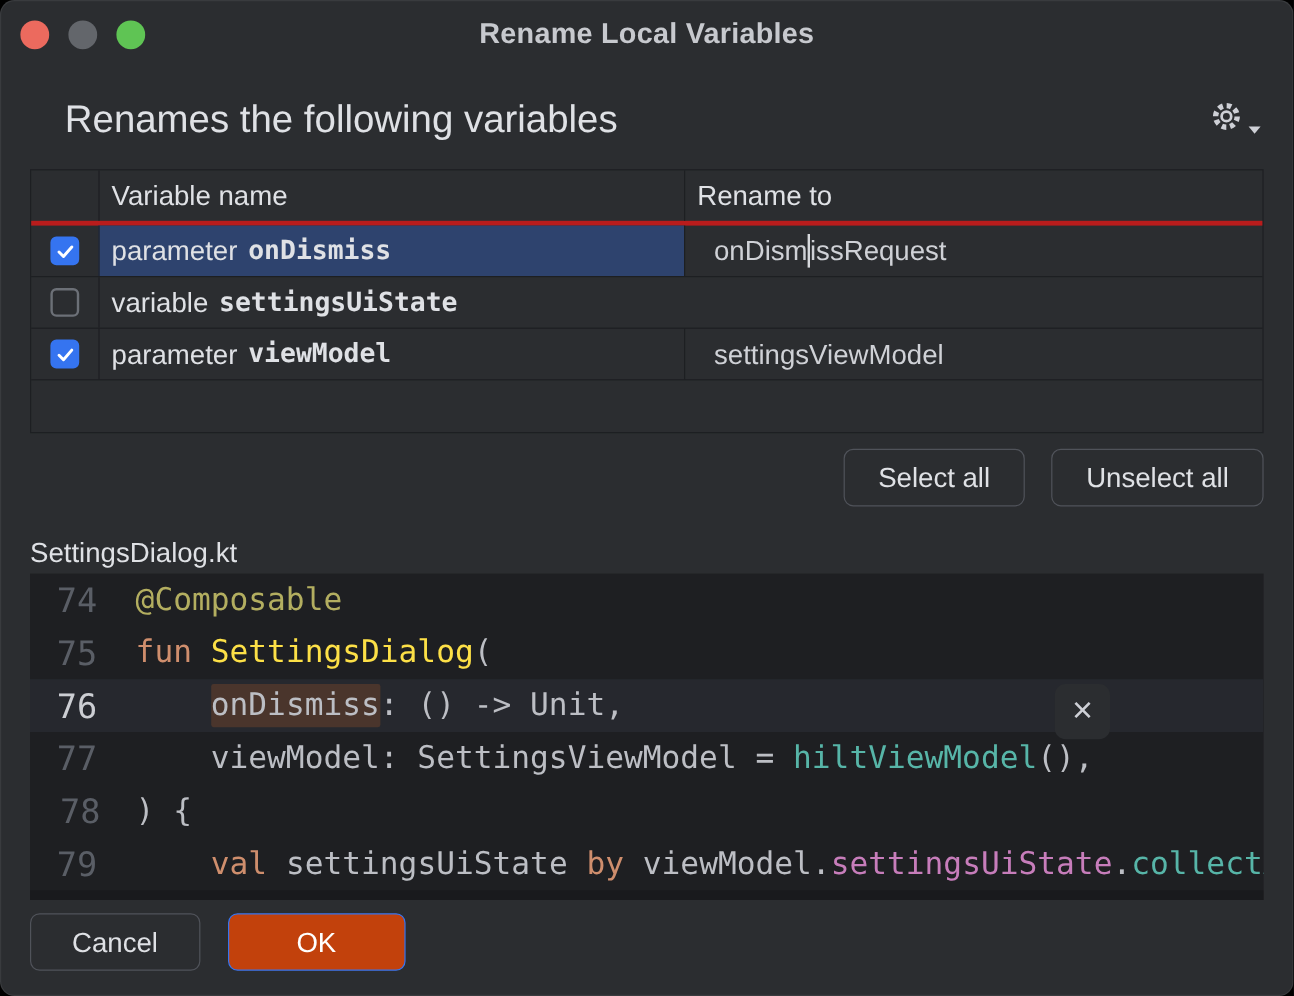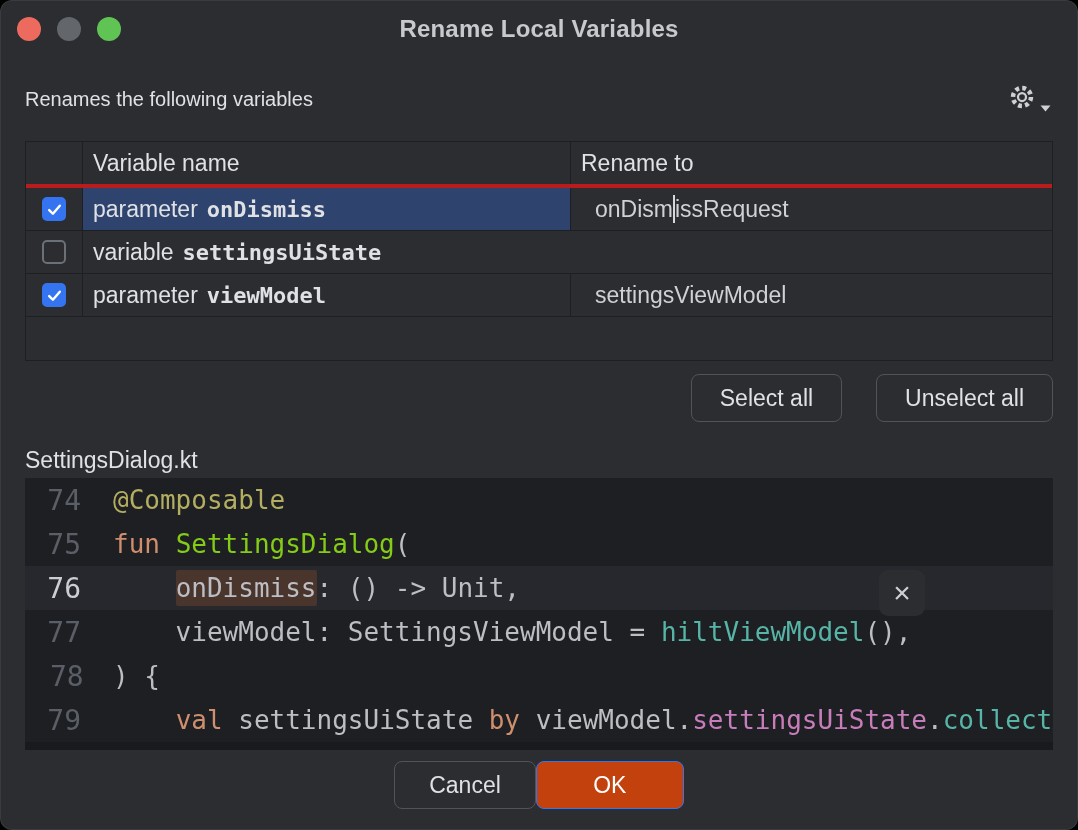--- a/index.html
+++ b/index.html
@@ -18,57 +18,57 @@
   
   .titlebar { height: 56px; position: relative; display: flex; align-items: center; justify-content: center; }
   .traffic { position: absolute; left: 16px; top: 16px; display: flex; gap: 16px; }
   .tl { width: 24px; height: 24px; border-radius: 50%; display: inline-block; cursor: default; }
   .title { font-size: 24px; font-weight: bold; color: #c7c9ce; letter-spacing: 0.2px; }
 
   .content { padding: 0 24px; }
 
   
   .header-row { margin-top: 26px; height: 32px; display: flex; align-items: center; justify-content: space-between; }
-  .desc { font-size: 20px; color: #dfe1e5; }
+  .desc { font-size: 32px; color: #dfe1e5; margin-left: 29px; }
   .gear-wrap { display: flex; align-items: flex-end; gap: 3px; cursor: pointer; padding: 2px; }
 
   
   .vtable { margin-top: 26px; border: 1px solid #1d1f22; background: #2b2d30; }
   .thead { display: grid; grid-template-columns: 56px 488px 1fr; height: 46px; align-items: center; border-bottom: 4px solid #b91c1c; }
   .th { font-size: 23px; color: #dfe1e5; padding-left: 10px; }
   .th.bordered { border-left: 1px solid #1d1f22; height: 100%; display: flex; align-items: center; }
   .trow { display: grid; grid-template-columns: 56px 488px 1fr; height: 43px; border-bottom: 1px solid #1d1f22; }
   .cell-check { display: flex; align-items: center; justify-content: center; }
   .checkbox { width: 24px; height: 24px; border-radius: 5px; border: 2px solid #6c7077; background: transparent; display: flex; align-items: center; justify-content: center; cursor: pointer; }
   .checkbox.checked { background: #3574f0; border-color: #3574f0; }
   .cell-name { display: flex; align-items: center; gap: 9px; padding-left: 10px; font-size: 23px; color: #dfe1e5; border-left: 1px solid #1d1f22; cursor: default; }
   .cell-name.selected { background: #2e436e; }
   .var-ident { font-family: "DejaVu Sans Mono", monospace; font-weight: bold; font-size: 22px; }
   .cell-rename { display: flex; align-items: center; padding-left: 24px; font-size: 23px; color: #cfd1d6; border-left: 1px solid #1d1f22; cursor: text; }
   .caret { width: 2px; height: 28px; background: #d6d8dc; display: inline-block; }
   .tfiller { height: 43px; }
 
   
-  .sel-row { margin-top: 13px; display: flex; justify-content: flex-end; gap: 34px; }
+  .sel-row { margin-top: 13px; display: flex; justify-content: flex-end; gap: 22px; }
   .btn { height: 48px; border-radius: 8px; border: 1px solid #50535a; background: transparent; color: #dfe1e5; font-size: 23px; padding: 0 28px; font-family: inherit; cursor: pointer; }
   .btn.primary { background: #c2410c; border-color: #3574f0; color: #ffffff; min-width: 148px; }
   .btn.cancel { padding: 0 34px; }
 
   
   .file-label { margin-top: 24px; font-size: 23px; color: #dfe1e5; line-height: 28px; }
   .editor { margin-top: 4px; height: 272px; background: #1e1f22; position: relative; overflow: hidden; }
   .code-line { display: flex; align-items: center; height: 44px; font-family: "DejaVu Sans Mono", monospace; font-size: 26px; white-space: pre; }
   .gutter { width: 68px; min-width: 68px; text-align: right; padding-right: 12px; font-size: 28px; }
   .code-text { margin-left: 20px; white-space: pre; }
   .usage-hl { padding: 3px 0; border-radius: 2px; }
   .close-float { position: absolute; top: 92px; right: 128px; width: 46px; height: 46px; background: #2b2d30; border: none; border-radius: 9px; color: #ced0d6; font-size: 30px; line-height: 44px; text-align: center; cursor: pointer; font-family: inherit; }
   .scroll-strip { position: absolute; left: 0; right: 0; bottom: 0; height: 8px; background: #191a1d; }
 
   
-  .footer { margin-top: 11px; display: flex; justify-content: center; }
+  .footer { margin-top: 11px; display: flex; justify-content: flex-start; gap: 23px; }
 </style>
 </head>
 <body>
 
 <div class="window">
 
   <div class="titlebar">
     <div class="traffic">
       <span class="tl" id="tl-close" style="background: rgb(236, 106, 94);"></span>
       <span class="tl" id="tl-min" style="background: rgb(99, 102, 107);"></span>
@@ -153,21 +153,21 @@
     <div class="sel-row">
       <button class="btn">Select all</button>
       <button class="btn">Unselect all</button>
     </div>
 
     <div class="file-label">SettingsDialog.kt</div>
 
     <div class="editor">
       <div id="code">
           <div class="code-line"><span class="gutter" style="color: rgb(90, 94, 102);">74</span><span class="code-text"><span style="color: rgb(179, 174, 96);">@Composable</span></span></div>
-          <div class="code-line"><span class="gutter" style="color: rgb(90, 94, 102);">75</span><span class="code-text"><span style="color: rgb(207, 142, 109);">fun </span><span style="color: #84cc16;">SettingsDialog</span><span style="color: rgb(188, 190, 196);">(</span></span></div>
+          <div class="code-line"><span class="gutter" style="color: rgb(90, 94, 102);">75</span><span class="code-text"><span style="color: rgb(207, 142, 109);">fun </span><span style="color: #fde047;">SettingsDialog</span><span style="color: rgb(188, 190, 196);">(</span></span></div>
           <div class="code-line" style="background: rgb(38, 40, 46);"><span class="gutter" style="color: rgb(204, 206, 211);">76</span><span class="code-text"><span style="color: rgb(188, 190, 196);">    </span><span class="usage-hl" style="color: rgb(188, 190, 196); background: rgb(74, 53, 44);">onDismiss</span><span style="color: rgb(188, 190, 196);">: () -&gt; Unit,</span></span></div>
           <div class="code-line"><span class="gutter" style="color: rgb(90, 94, 102);">77</span><span class="code-text"><span style="color: rgb(188, 190, 196);">    viewModel: SettingsViewModel = </span><span style="color: rgb(87, 181, 168);">hiltViewModel</span><span style="color: rgb(188, 190, 196);">(),</span></span></div>
           <div class="code-line"><span class="gutter" style="color: rgb(90, 94, 102); padding-left: 25px;">78</span><span class="code-text"><span style="color: rgb(188, 190, 196);">) {</span></span></div>
           <div class="code-line"><span class="gutter" style="color: rgb(90, 94, 102);">79</span><span class="code-text"><span style="color: rgb(188, 190, 196);">    </span><span style="color: rgb(207, 142, 109);">val </span><span style="color: rgb(188, 190, 196);">settingsUiState </span><span style="color: rgb(207, 142, 109);">by </span><span style="color: rgb(188, 190, 196);">viewModel.</span><span style="color: rgb(199, 125, 187);">settingsUiState</span><span style="color: rgb(188, 190, 196);">.</span><span style="color: rgb(87, 181, 168);">collectAsState</span></span></div>
         </div>
       <button class="close-float">×</button>
       <div class="scroll-strip"></div>
     </div>
 
     <div class="footer">

